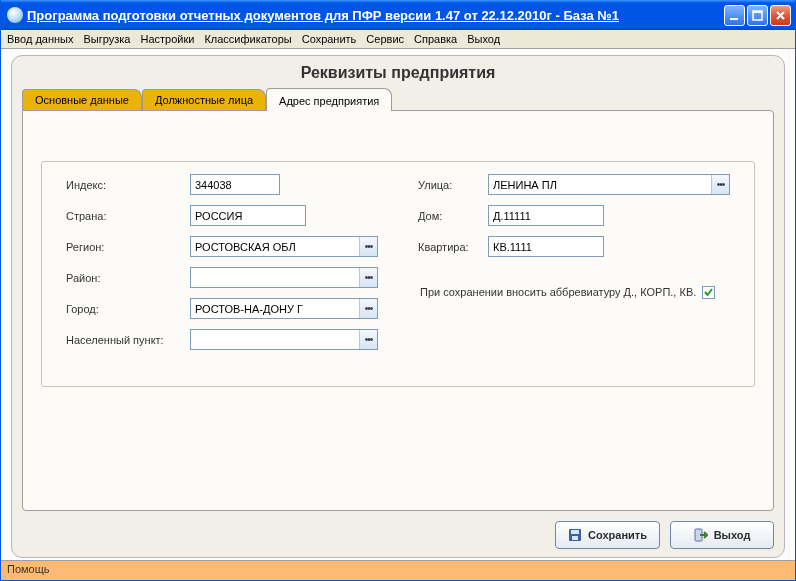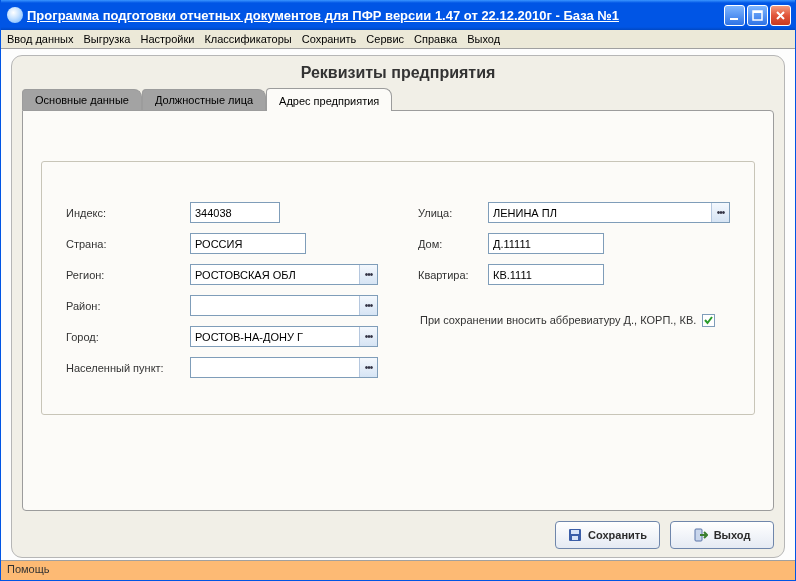--- a/index.html
+++ b/index.html
@@ -95,21 +95,21 @@
   position: relative;
   z-index: 2;
 }
 .tab {
   padding: 4px 12px;
   font-size: 11px;
   border: 1px solid #9c9c9c;
   border-bottom: none;
   border-top-left-radius: 4px;
   border-top-right-radius: 8px;
-  background: #a3a3a3;
+  background: #eab308;
   margin-right: 0px;
   cursor: pointer;
   position: relative;
 }
 .tab.active {
   background: #fcfbf8;
   padding-top: 6px;
   margin-bottom: -1px;
   z-index: 3;
 }
@@ -117,21 +117,21 @@
   border: 1px solid #9c9c9c;
   border-radius: 0 4px 4px 4px;
   background: #fcfbf8;
   flex: 1;
   padding: 50px 18px 18px 18px;
   position: relative;
 }
 .group {
   border: 1px solid #c8c5b8;
   border-radius: 3px;
-  padding: 40px 24px 36px 24px;
+  padding: 12px 24px 36px 24px;
   background: #fcfbf8;
 }
 .grid {
   display: grid;
   grid-template-columns: 1fr 1fr;
   column-gap: 40px;
 }
 .col { display: flex; flex-direction: column; gap: 10px; }
 .row { display: flex; align-items: center; gap: 6px; }
 .row label { width: 118px; font-size: 11px; color: #333; }

